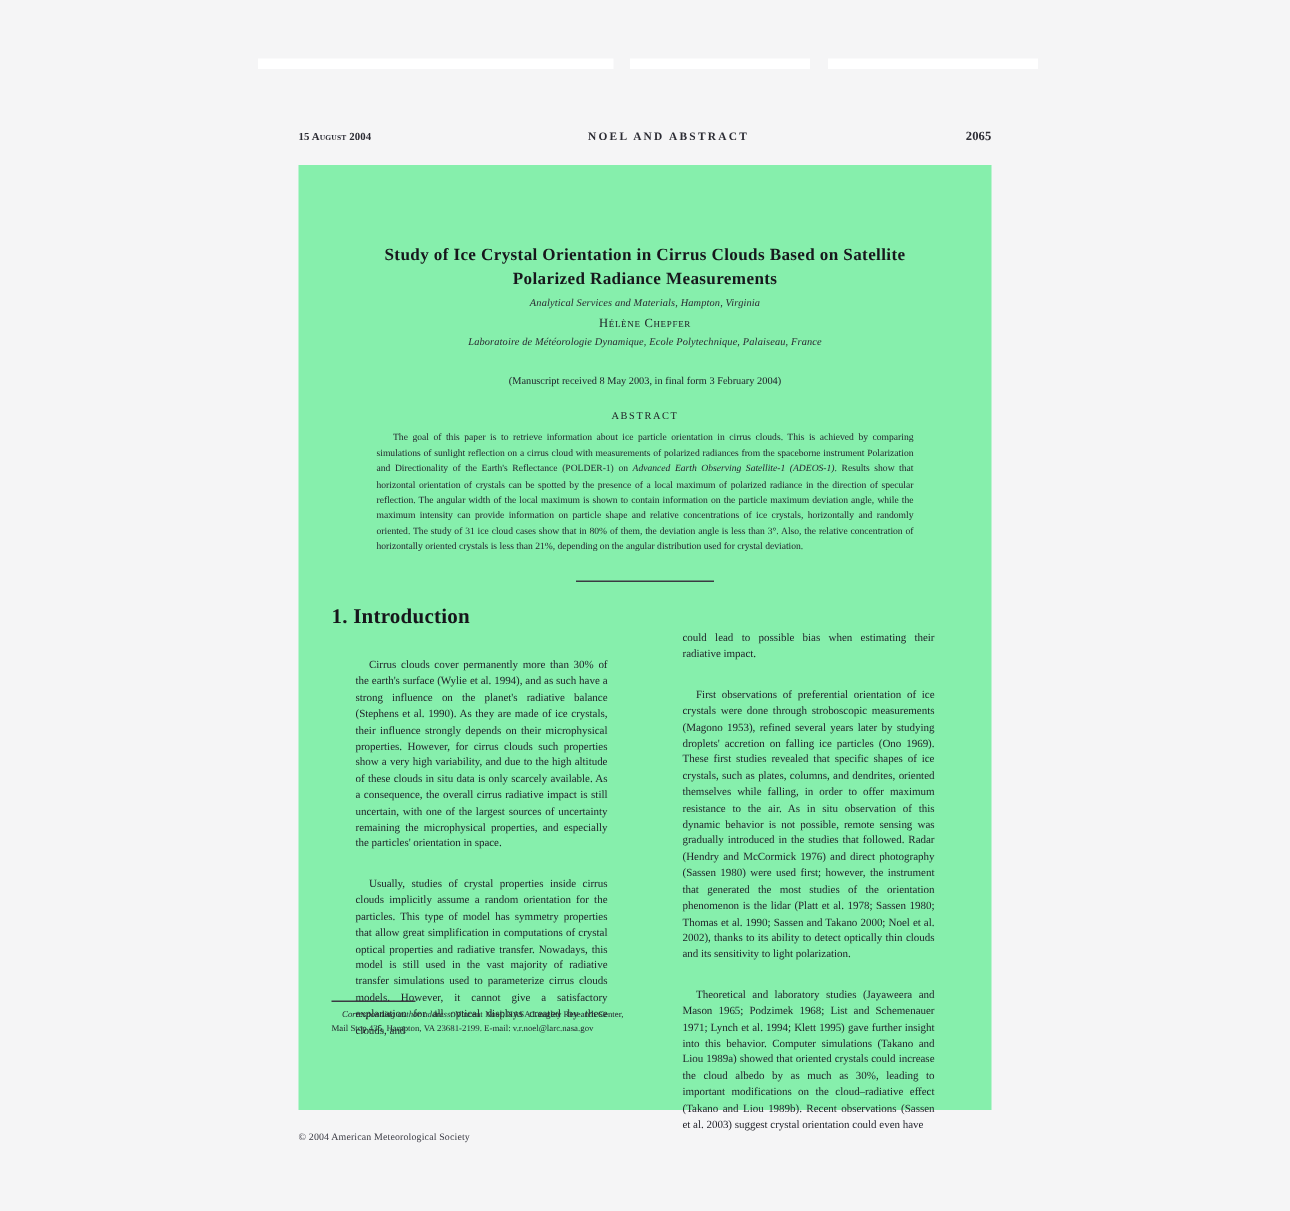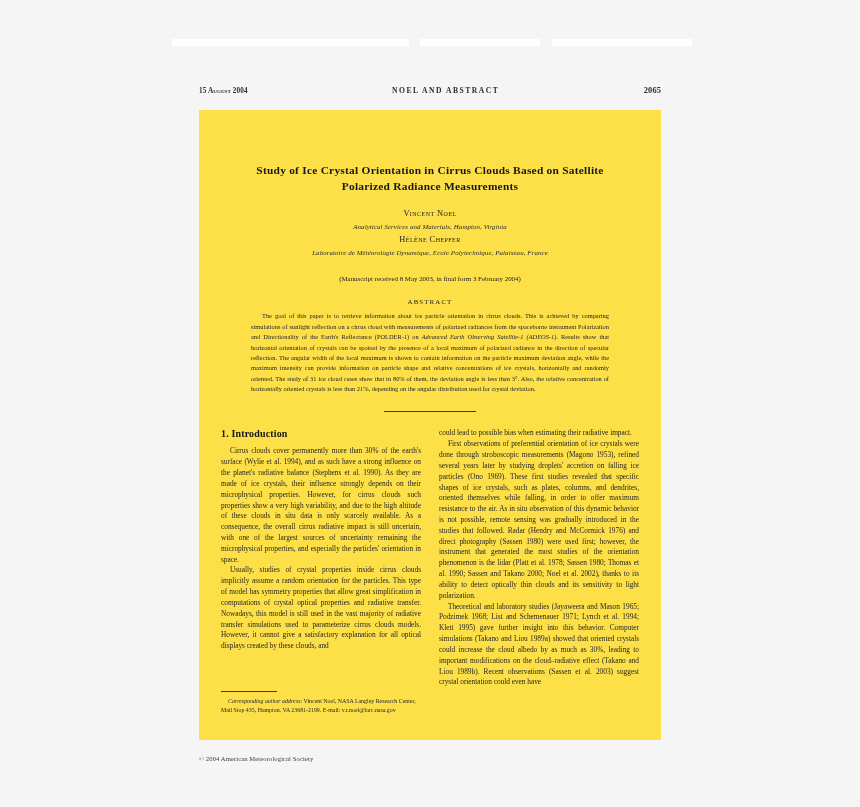--- a/index.html
+++ b/index.html
@@ -32,21 +32,21 @@
   .bar-2 { left: 420px; width: 120px; }
   .bar-3 { left: 552px; width: 140px; }
 
   
   .page {
     position: absolute;
     left: 199px;
     top: 110px;
     width: 462px;
     height: 630px;
-    background: #fde047;
+    background: #86efac;
   }
 
   
   .running-head {
     position: absolute;
     left: 199px;
     top: 86px;
     width: 462px;
     height: 14px;
     display: flex;
@@ -132,32 +132,32 @@
   .columns {
     display: flex;
     gap: 18px;
     padding: 16px 22px 0 22px;
   }
   .col {
     width: 207px;
     position: relative;
   }
   .section-head {
-    font-size: 10px;
+    font-size: 14px;
     font-weight: bold;
     color: #16161b;
-    margin: 0 0 7px 0;
+    margin: 0 0 18px 0;
     letter-spacing: 0.15px;
   }
   .body-p {
     font-size: 7.35px;
     line-height: 1.475;
     text-align: justify;
     color: #1f1f27;
-    margin: 0;
+    margin: 16px;
     text-indent: 9px;
     letter-spacing: -0.02px;
   }
   .body-p.noindent { text-indent: 0; }
 
   
   .footnote {
     position: absolute;
     left: 0;
     top: 263px;
@@ -200,21 +200,20 @@
   <span class="rh-left">15 August 2004</span>
   <span class="rh-center">NOEL AND ABSTRACT</span>
   <span class="rh-right">2065</span>
 </div>
 
 <div class="page">
 
   <div class="title-block">
     <div class="paper-title">Study of Ice Crystal Orientation in Cirrus Clouds Based on Satellite Polarized Radiance Measurements</div>
 
-    <div class="author">Vincent Noel</div>
     <div class="affil">Analytical Services and Materials, Hampton, Virginia</div>
 
     <div class="author author-2">Hélène Chepfer</div>
     <div class="affil">Laboratoire de Météorologie Dynamique, Ecole Polytechnique, Palaiseau, France</div>
 
     <div class="received">(Manuscript received 8 May 2003, in final form 3 February 2004)</div>
   </div>
 
   <div class="abstract-wrap">
     <div class="abstract-label">ABSTRACT</div>

